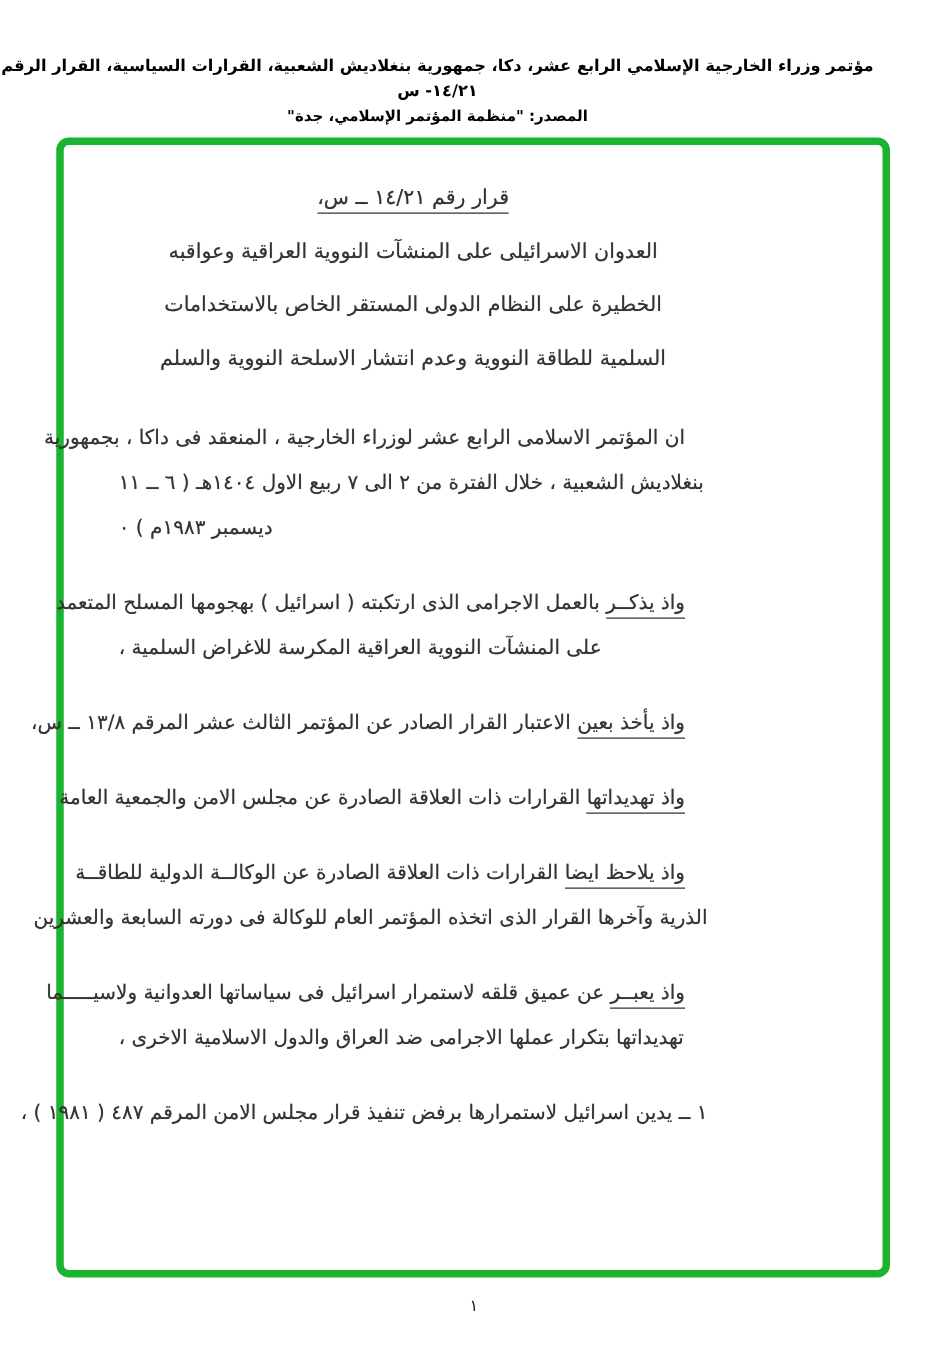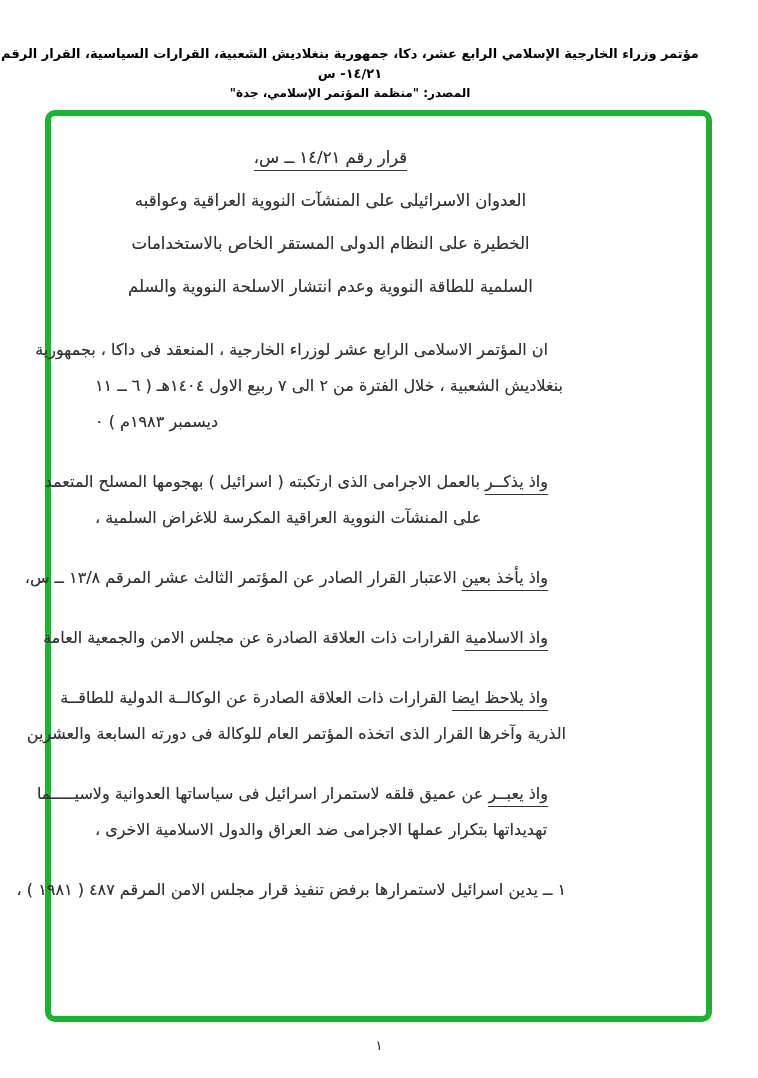--- a/index.html
+++ b/index.html
@@ -58,21 +58,21 @@
 <div class="ln a-c tl"><span class="ul">قرار رقم ١٤/٢١ ــ س،</span></div>
     <div class="ln a-c tl">العدوان الاسرائيلى على المنشآت النووية العراقية وعواقبه</div>
     <div class="ln a-c tl">الخطيرة على النظام الدولى المستقر الخاص بالاستخدامات</div>
     <div class="ln a-c tl">السلمية للطاقة النووية وعدم انتشار الاسلحة النووية والسلم</div>
     <div class="ln a-r gap ind">ان المؤتمر الاسلامى الرابع عشر لوزراء الخارجية ، المنعقد فى داكا ، بجمهورية</div>
     <div class="ln a-l">بنغلاديش الشعبية ، خلال الفترة من ٢ الى ٧ ربيع الاول ١٤٠٤هـ ( ٦ ــ ١١</div>
     <div class="ln a-l">ديسمبر ١٩٨٣م ) ٠</div>
     <div class="ln a-r gap ind"><span class="ul">واذ يذكــر</span> بالعمل الاجرامى الذى ارتكبته ( اسرائيل ) بهجومها المسلح المتعمد</div>
     <div class="ln a-l">على المنشآت النووية العراقية المكرسة للاغراض السلمية ،</div>
     <div class="ln a-r gap ind"><span class="ul">واذ يأخذ بعين</span> الاعتبار القرار الصادر عن المؤتمر الثالث عشر المرقم ١٣/٨ ــ س،</div>
-    <div class="ln a-r gap ind"><span class="ul">واذ الاسلامية</span> القرارات ذات العلاقة الصادرة عن مجلس الامن والجمعية العامة</div>
+    <div class="ln a-r gap ind"><span class="ul">واذ تهديداتها</span> القرارات ذات العلاقة الصادرة عن مجلس الامن والجمعية العامة</div>
     <div class="ln a-r gap ind"><span class="ul">واذ يلاحظ ايضا</span> القرارات ذات العلاقة الصادرة عن الوكالــة الدولية للطاقــة</div>
     <div class="ln a-l">الذرية وآخرها القرار الذى اتخذه المؤتمر العام للوكالة فى دورته السابعة والعشرين</div>
     <div class="ln a-r gap ind"><span class="ul">واذ يعبــر</span> عن عميق قلقه لاستمرار اسرائيل فى سياساتها العدوانية ولاسيـــــما</div>
     <div class="ln a-l">تهديداتها بتكرار عملها الاجرامى ضد العراق والدول الاسلامية الاخرى ،</div>
     <div class="ln a-l gap">١ ــ يدين اسرائيل لاستمرارها برفض تنفيذ قرار مجلس الامن المرقم ٤٨٧ ( ١٩٨١ ) ،</div>
   </div>
 
 <div class="pageno">١</div>
 
 </body></html>

